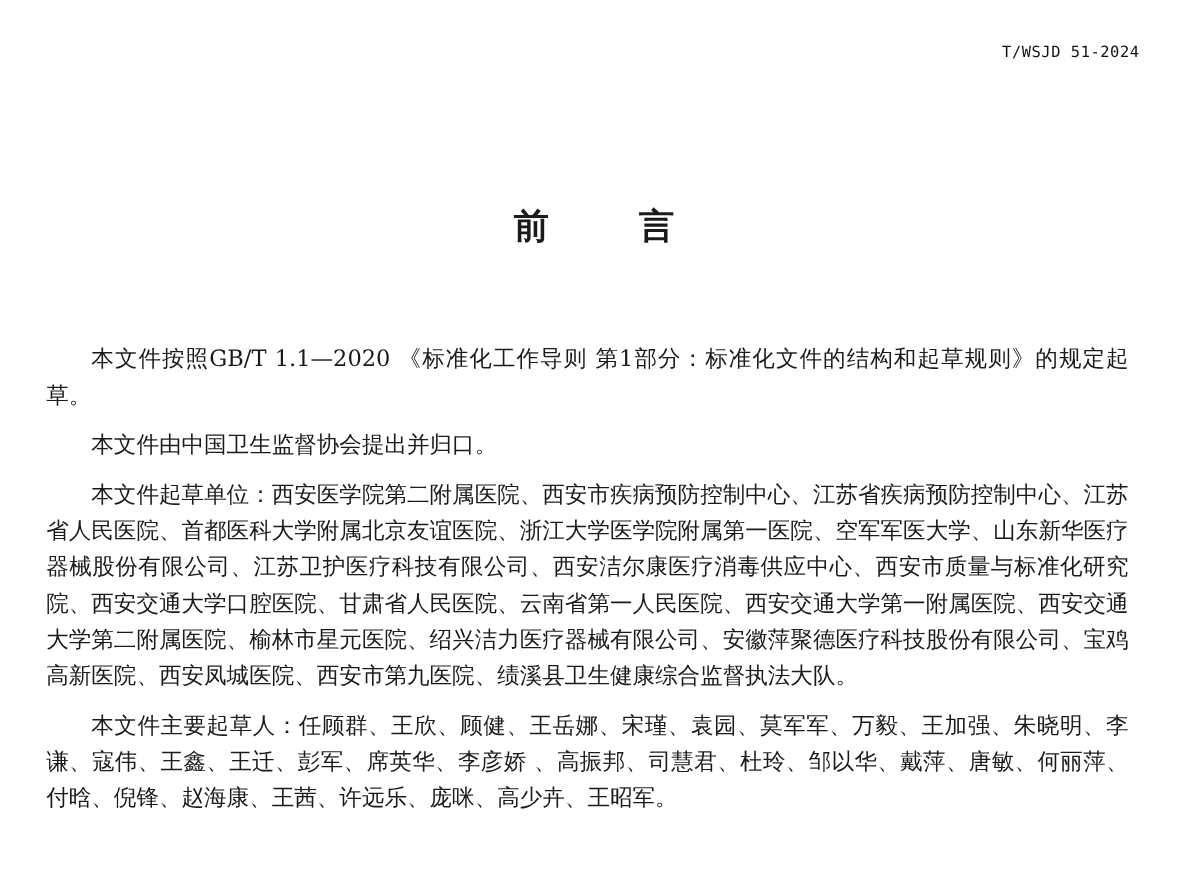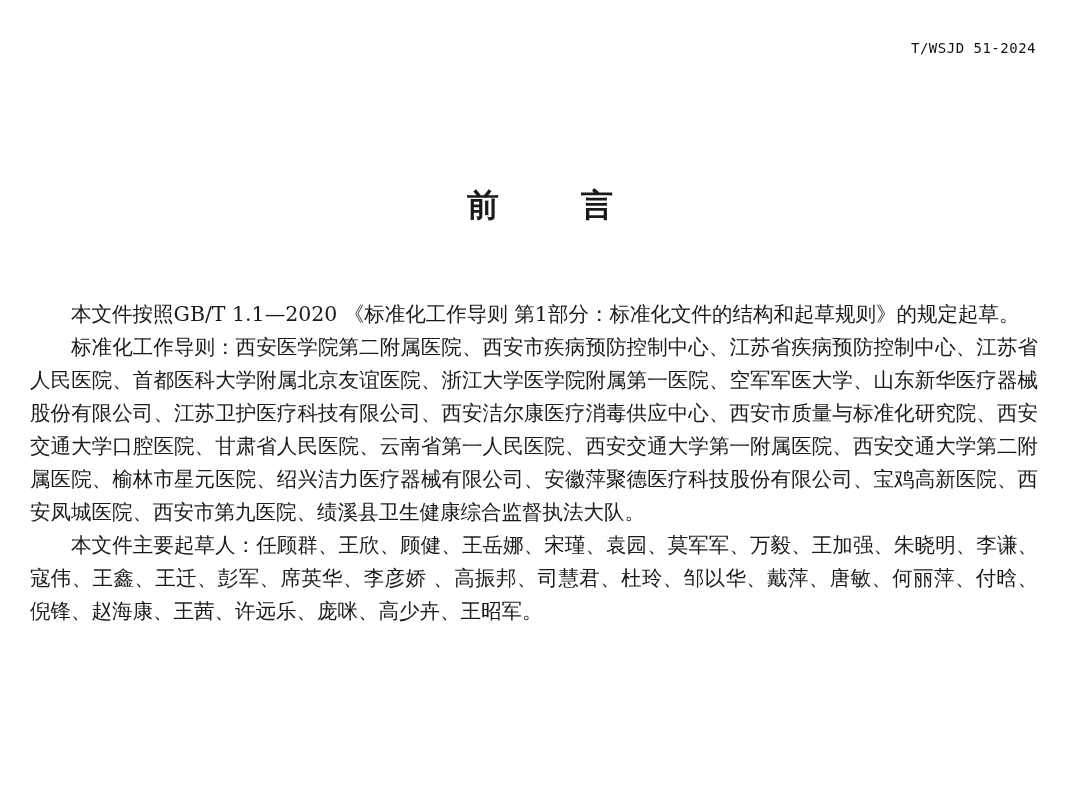--- a/index.html
+++ b/index.html
@@ -45,30 +45,31 @@
       position: absolute;
       top: 298px;
       left: 30px;
       width: 1008px;
       font-size: 20.5px;
       line-height: 33px;
       text-align: justify;
       text-justify: inter-character;
     }
     .doc-body p {
-      margin: 0;
+      margin: 12px;
       text-indent: 2em;
     }
   </style>
 </head>
 <body>
 
 <div class="doc-code">T/WSJD 51-2024</div>
 
 <div class="doc-title">
   <span>前</span><span class="gap"></span><span>言</span>
 </div>
 
 <div class="doc-body">
   <p>本文件按照GB/T 1.1—2020 《标准化工作导则 第1部分：标准化文件的结构和起草规则》的规定起草。</p>
-  <p>标准化工作导则：西安医学院第二附属医院、西安市疾病预防控制中心、江苏省疾病预防控制中心、江苏省人民医院、首都医科大学附属北京友谊医院、浙江大学医学院附属第一医院、空军军医大学、山东新华医疗器械股份有限公司、江苏卫护医疗科技有限公司、西安洁尔康医疗消毒供应中心、西安市质量与标准化研究院、西安交通大学口腔医院、甘肃省人民医院、云南省第一人民医院、西安交通大学第一附属医院、西安交通大学第二附属医院、榆林市星元医院、绍兴洁力医疗器械有限公司、安徽萍聚德医疗科技股份有限公司、宝鸡高新医院、西安凤城医院、西安市第九医院、绩溪县卫生健康综合监督执法大队。</p>
+  <p>本文件由中国卫生监督协会提出并归口。</p>
+  <p>本文件起草单位：西安医学院第二附属医院、西安市疾病预防控制中心、江苏省疾病预防控制中心、江苏省人民医院、首都医科大学附属北京友谊医院、浙江大学医学院附属第一医院、空军军医大学、山东新华医疗器械股份有限公司、江苏卫护医疗科技有限公司、西安洁尔康医疗消毒供应中心、西安市质量与标准化研究院、西安交通大学口腔医院、甘肃省人民医院、云南省第一人民医院、西安交通大学第一附属医院、西安交通大学第二附属医院、榆林市星元医院、绍兴洁力医疗器械有限公司、安徽萍聚德医疗科技股份有限公司、宝鸡高新医院、西安凤城医院、西安市第九医院、绩溪县卫生健康综合监督执法大队。</p>
   <p>本文件主要起草人：任顾群、王欣、顾健、王岳娜、宋瑾、袁园、莫军军、万毅、王加强、朱晓明、李谦、寇伟、王鑫、王迁、彭军、席英华、李彦娇 、高振邦、司慧君、杜玲、邹以华、戴萍、唐敏、何丽萍、付晗、倪锋、赵海康、王茜、许远乐、庞咪、高少卉、王昭军。</p>
 </div>
 
 </body></html>

